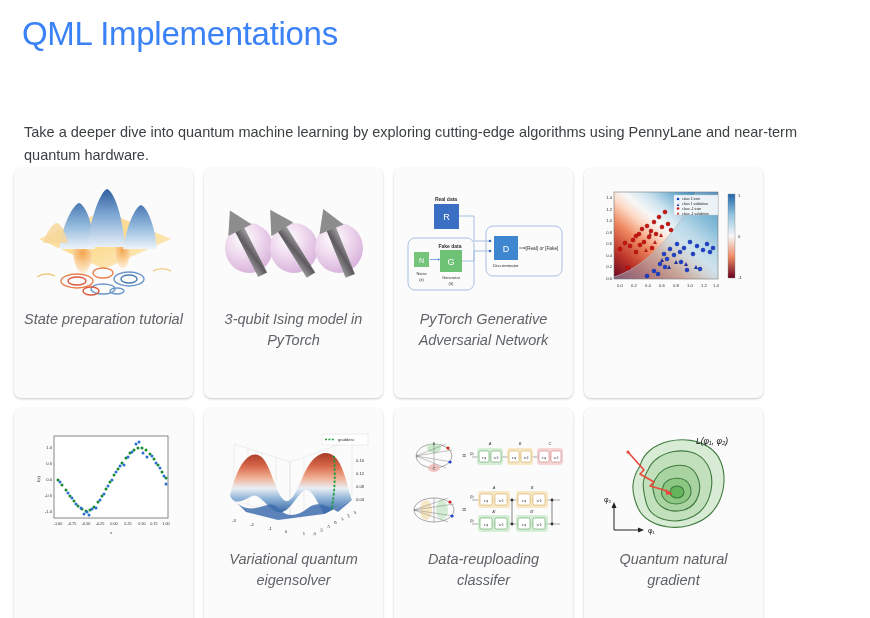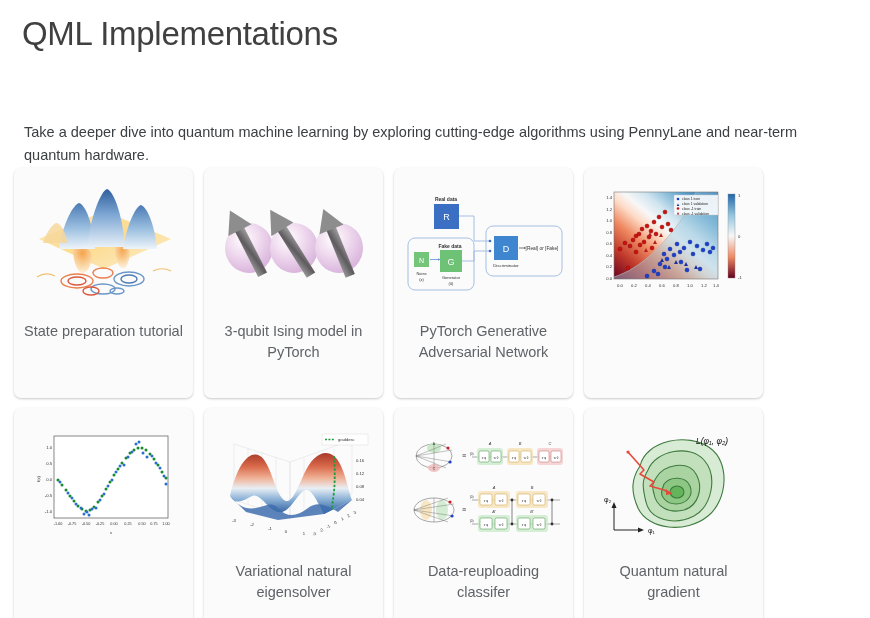--- a/index.html
+++ b/index.html
@@ -22,21 +22,21 @@
   }
 
   
   .page-title {
     position: absolute;
     left: 22px;
     top: 12px;
     font-size: 33px;
     font-weight: 400;
     letter-spacing: -0.3px;
-    color: #404040;
+    color: #3b82f6;
     line-height: 44px;
     margin: 0;
     white-space: nowrap;
   }
 
   .page-desc {
     position: absolute;
     left: 24px;
     top: 105px;
     width: 800px;
@@ -76,26 +76,27 @@
     margin-top: 9px;
     display: flex;
     align-items: center;
     justify-content: center;
     overflow: hidden;
     flex: 0 0 auto;
   }
   .thumb svg { display: block; }
 
   .card-title {
-    margin-top: 12px;
+    margin-top: 0;
     width: 160px;
     text-align: center;
     font-size: 14.5px;
     line-height: 21px;
     color: #5f6368;
+    font-style: italic;
   }
 
   
   .grid .card:nth-child(n+5) { height: 230px; }
 </style>
 </head>
 <body>
 
 <div id="page">
 
@@ -520,21 +521,21 @@
             <text x="100" y="106">-3</text>
               <text x="108" y="106">-2</text>
             <text x="116" y="106">-1</text>
               <text x="124" y="106">0</text>
             <text x="132" y="106">1</text>
               <text x="139" y="106">2</text>
             <text x="146" y="106">3</text>
           </g>
         </svg>
       </div>
-      <div class="card-title">Variational natural eigensolver</div>
+      <div class="card-title">Variational quantum eigensolver</div>
     </div>
 
     <div class="card">
       <div class="thumb">
         <svg width="163" height="118" viewBox="0 0 163 118">
           <g font-family="Liberation Sans, sans-serif" font-size="3.6" fill="#333">
 
             <g>
               <ellipse cx="32" cy="32" rx="18" ry="12" fill="none" stroke="#555" stroke-width="0.5"></ellipse>
               <ellipse cx="32" cy="24" rx="7" ry="5" fill="#bfe3bf" opacity="0.8"></ellipse>

